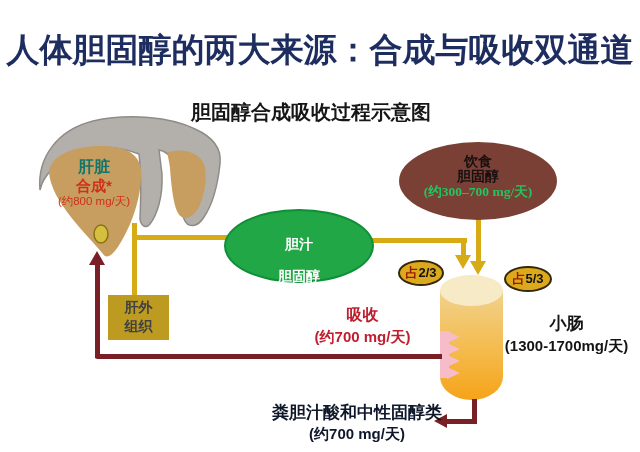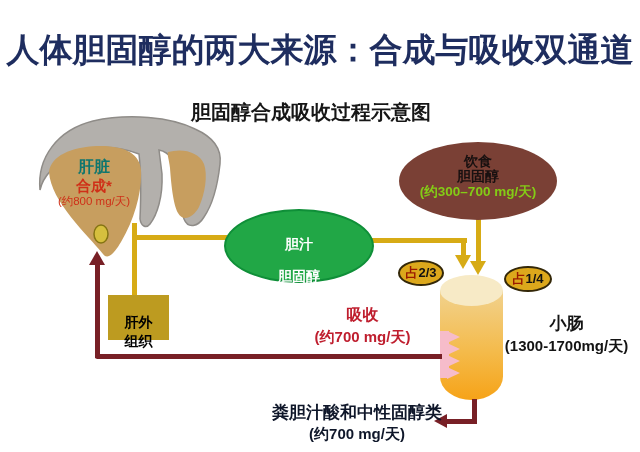--- a/index.html
+++ b/index.html
@@ -17,21 +17,21 @@
   .liver-process { font-size:15px; font-weight:bold; color:#cf3018; margin-top:2px; }
   .liver-amount { font-size:11.5px; font-weight:normal; color:#cf3018; margin-top:1px; white-space:nowrap; }
 
   
   .ellipse { border-radius:50%; text-align:center; }
   .bile-ellipse { left:224px; top:209px; width:150px; height:74px; background:#21a746; border:2px solid #0f8f38; padding-top:9px; }
   .bile-ellipse .l1,.bile-ellipse .l2 { font-size:14px; font-weight:bold; color:#fff; line-height:15px;margin-top:17px; }
   .bile-ellipse .amt { font-size:14px; font-weight:bold; color:#fff; line-height:17px;margin-top:20px; }
   .diet-ellipse { left:399px; top:142px; width:158px; height:78px; background:#7a4035; padding-top:12px; }
   .diet-ellipse .l1,.diet-ellipse .l2 { font-size:14px; font-weight:bold; color:#181010; line-height:15px; }
-  .diet-ellipse .amt { font-size:13.5px; font-weight:bold; color:#84cc16; line-height:16px; white-space:nowrap; }
+  .diet-ellipse .amt { font-size:13.5px; font-weight:bold; color:#22c55e; line-height:16px; white-space:nowrap;font-family:Liberation Serif, serif; }
 
   
   .gold { background:#d7ab15; }
   .yl-v1 { left:132px; top:223px; width:5px; height:74px; }
   .yl-h1 { left:132px; top:235px; width:95px; height:5px; }
   .yl-h2 { left:371px; top:238px; width:96px; height:5px; }
   .yl-v2 { left:461px; top:240px; width:5px; height:17px; }
   .yl-v3 { left:476px; top:219px; width:5px; height:44px; }
   .tri { width:0; height:0; }
   .gold-arrow-1 { left:455px; top:255px; border-left:8px solid transparent; border-right:8px solid transparent; border-top:14px solid #d7ab15; }
@@ -53,21 +53,21 @@
   .v1 { top:331px; } .v2 { top:343px; } .v3 { top:355px; } .v4 { top:367px; }
 
   .intestine-label { left:504px; top:312px; width:125px; text-align:center; color:#141414; }
   .intestine-label .nm { font-size:17px; font-weight:bold; }
   .intestine-label .amt { font-size:15px; font-weight:bold; margin-top:2px; white-space:nowrap; }
 
   .absorption-label { left:295px; top:305px; width:135px; text-align:center; color:#bf1e2e; }
   .absorption-label .nm { font-size:16px; font-weight:bold; }
   .absorption-label .amt { font-size:15px; font-weight:bold; margin-top:2px; white-space:nowrap; }
 
-  .tissue-box { left:108px; top:295px; width:61px; height:45px; background:#bd9b20; color:#000000; text-align:center; font-size:14px; font-weight:bold; line-height:19px; padding-top:18px; }
+  .tissue-box { left:108px; top:295px; width:61px; height:45px; background:#bd9b20; color:#404040; text-align:center; font-size:14px; font-weight:bold; line-height:19px; padding-top:3px; }
 
   
   .maroon { background:#782026; }
   .ml-h { left:95px; top:354px; width:347px; height:5px; border-radius:3px 0 0 3px; }
   .ml-v { left:95px; top:263px; width:5px; height:95px; }
   .maroon-arrow-up { left:89px; top:251px; border-left:8px solid transparent; border-right:8px solid transparent; border-bottom:14px solid #782026; }
   .mb-v { left:472px; top:399px; width:5px; height:25px; }
   .mb-h { left:446px; top:419px; width:31px; height:5px; }
   .maroon-arrow-left { left:434px; top:414px; border-top:7px solid transparent; border-bottom:7px solid transparent; border-right:13px solid #782026; }
 
@@ -115,21 +115,21 @@
     <div class="amt">(约1000 mg/天)</div>
   </div>
 
   <div class="abs ellipse diet-ellipse">
     <div class="l1">饮食</div>
     <div class="l2">胆固醇</div>
     <div class="amt">(约300–700 mg/天)</div>
   </div>
 
   <div class="abs badge badge-bile"><span class="zhan">占</span><span>2/3</span></div>
-  <div class="abs badge badge-diet"><span class="zhan">占</span><span>1/4</span></div>
+  <div class="abs badge badge-diet"><span class="zhan">占</span><span>5/3</span></div>
 
   <div class="abs cyl-body"></div>
   <div class="abs cyl-top"></div>
   <div class="abs villi-strip"></div>
   <div class="abs villus v1"></div>
   <div class="abs villus v2"></div>
   <div class="abs villus v3"></div>
   <div class="abs villus v4"></div>
 
   <div class="abs intestine-label">

